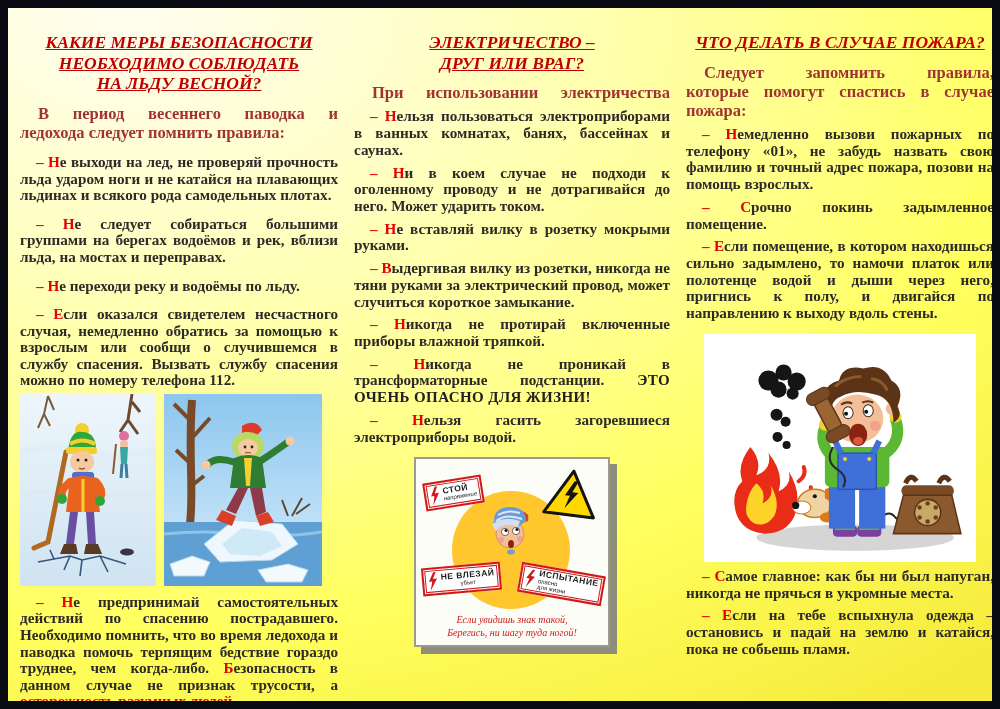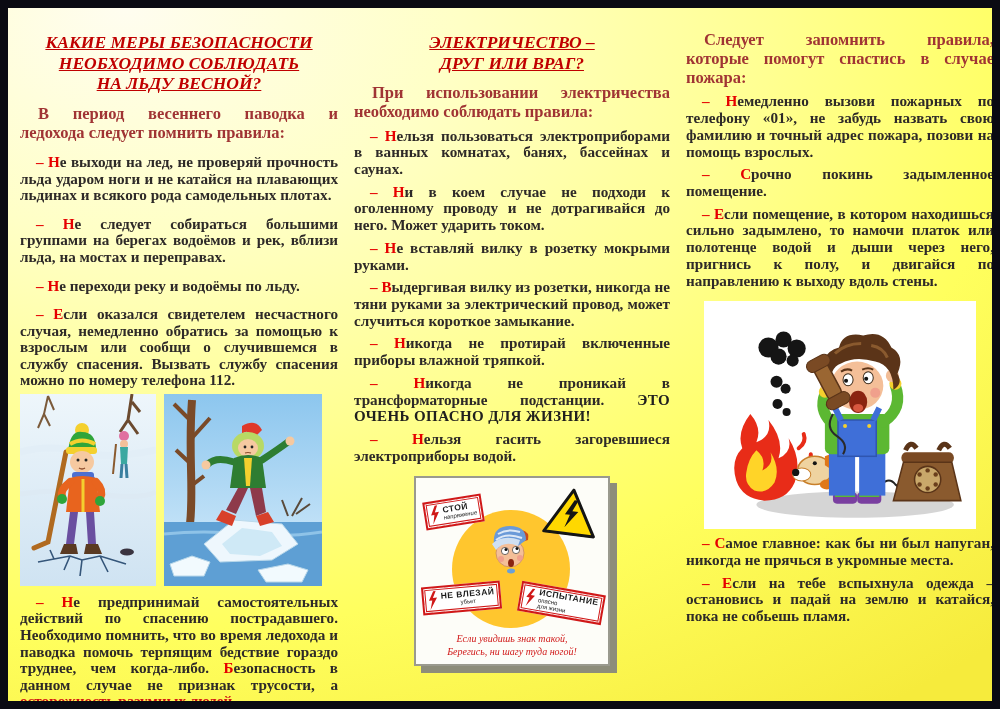--- a/index.html
+++ b/index.html
@@ -158,21 +158,20 @@
       <p class="bullet" style="margin-top:8px;"><span class="rl">– </span><span class="rl">Н</span><span>е предпринимай самостоятельных действий по спасению пострадавшего. Необходимо помнить, что во время ледохода и паводка помочь терпящим бедствие гораздо труднее, чем когда-либо. </span><span class="rl">Б</span><span>езопасность в данном случае не признак трусости, а </span><span class="redtext">осторожность разумных людей</span><span>.</span></p>
     </div>
 
     <div class="col col2">
       <div class="title">
         <div class="tline">ЭЛЕКТРИЧЕСТВО –</div>
         <div class="tline">ДРУГ ИЛИ ВРАГ?</div>
       </div>
       <div class="lead">
         <div class="lline stretch ind">При использовании электричества</div>
-        <div class="lline">необходимо соблюдать правила:</div>
       </div>
       <p class="bullet"><span class="rl">– </span><span class="rl">Н</span><span>ельзя пользоваться электроприборами в ванных комнатах, банях, бассейнах и саунах.</span></p>
       <p class="bullet"><span class="rl">– </span><span class="rl">Н</span><span>и в коем случае не подходи к оголенному проводу и не дотрагивайся до него. Может ударить током.</span></p>
       <p class="bullet"><span class="rl">– </span><span class="rl">Н</span><span>е вставляй вилку в розетку мокрыми руками.</span></p>
       <p class="bullet"><span class="rl">– </span><span class="rl">В</span><span>ыдергивая вилку из розетки, никогда не тяни руками за электрический провод, может случиться короткое замыкание.</span></p>
       <p class="bullet"><span class="rl">– </span><span class="rl">Н</span><span>икогда не протирай включенные приборы влажной тряпкой.</span></p>
       <p class="bullet"><span class="rl">– </span><span class="rl">Н</span><span>икогда не проникай в трансформаторные подстанции.</span><span class="caps"> ЭТО ОЧЕНЬ ОПАСНО ДЛЯ ЖИЗНИ!</span></p>
       <p class="bullet"><span class="rl">– </span><span class="rl">Н</span><span>ельзя гасить загоревшиеся электроприборы водой.</span></p>
 
       <div class="poster">
@@ -229,20 +228,23 @@
             </div>
         </div>
         <div class="pcap">
           <div>Если увидишь знак такой,</div>
           <div>Берегись, ни шагу туда ногой!</div>
         </div>
       </div>
     </div>
 
     <div class="col col3">
+      <div class="title">
+        <div class="tline">ЧТО ДЕЛАТЬ В СЛУЧАЕ ПОЖАРА?</div>
+      </div>
       <div class="lead">
         <div class="lline stretch ind">Следует запомнить правила,</div>
         <div class="lline stretch">которые помогут спастись в случае</div>
         <div class="lline">пожара:</div>
       </div>
       <p class="bullet"><span class="rl">– </span><span class="rl">Н</span><span>емедленно вызови пожарных по телефону «01», не забудь назвать свою фамилию и точный адрес пожара, позови на помощь взрослых.</span></p>
       <p class="bullet"><span class="rl">– </span><span class="rl">С</span><span>рочно покинь задымленное помещение.</span></p>
       <p class="bullet"><span class="rl">– </span><span class="rl">Е</span><span>сли помещение, в котором находишься сильно задымлено, то намочи платок или полотенце водой и дыши через него, пригнись к полу, и двигайся по направлению к выходу вдоль стены.</span></p>
 
       <div class="firepic">

